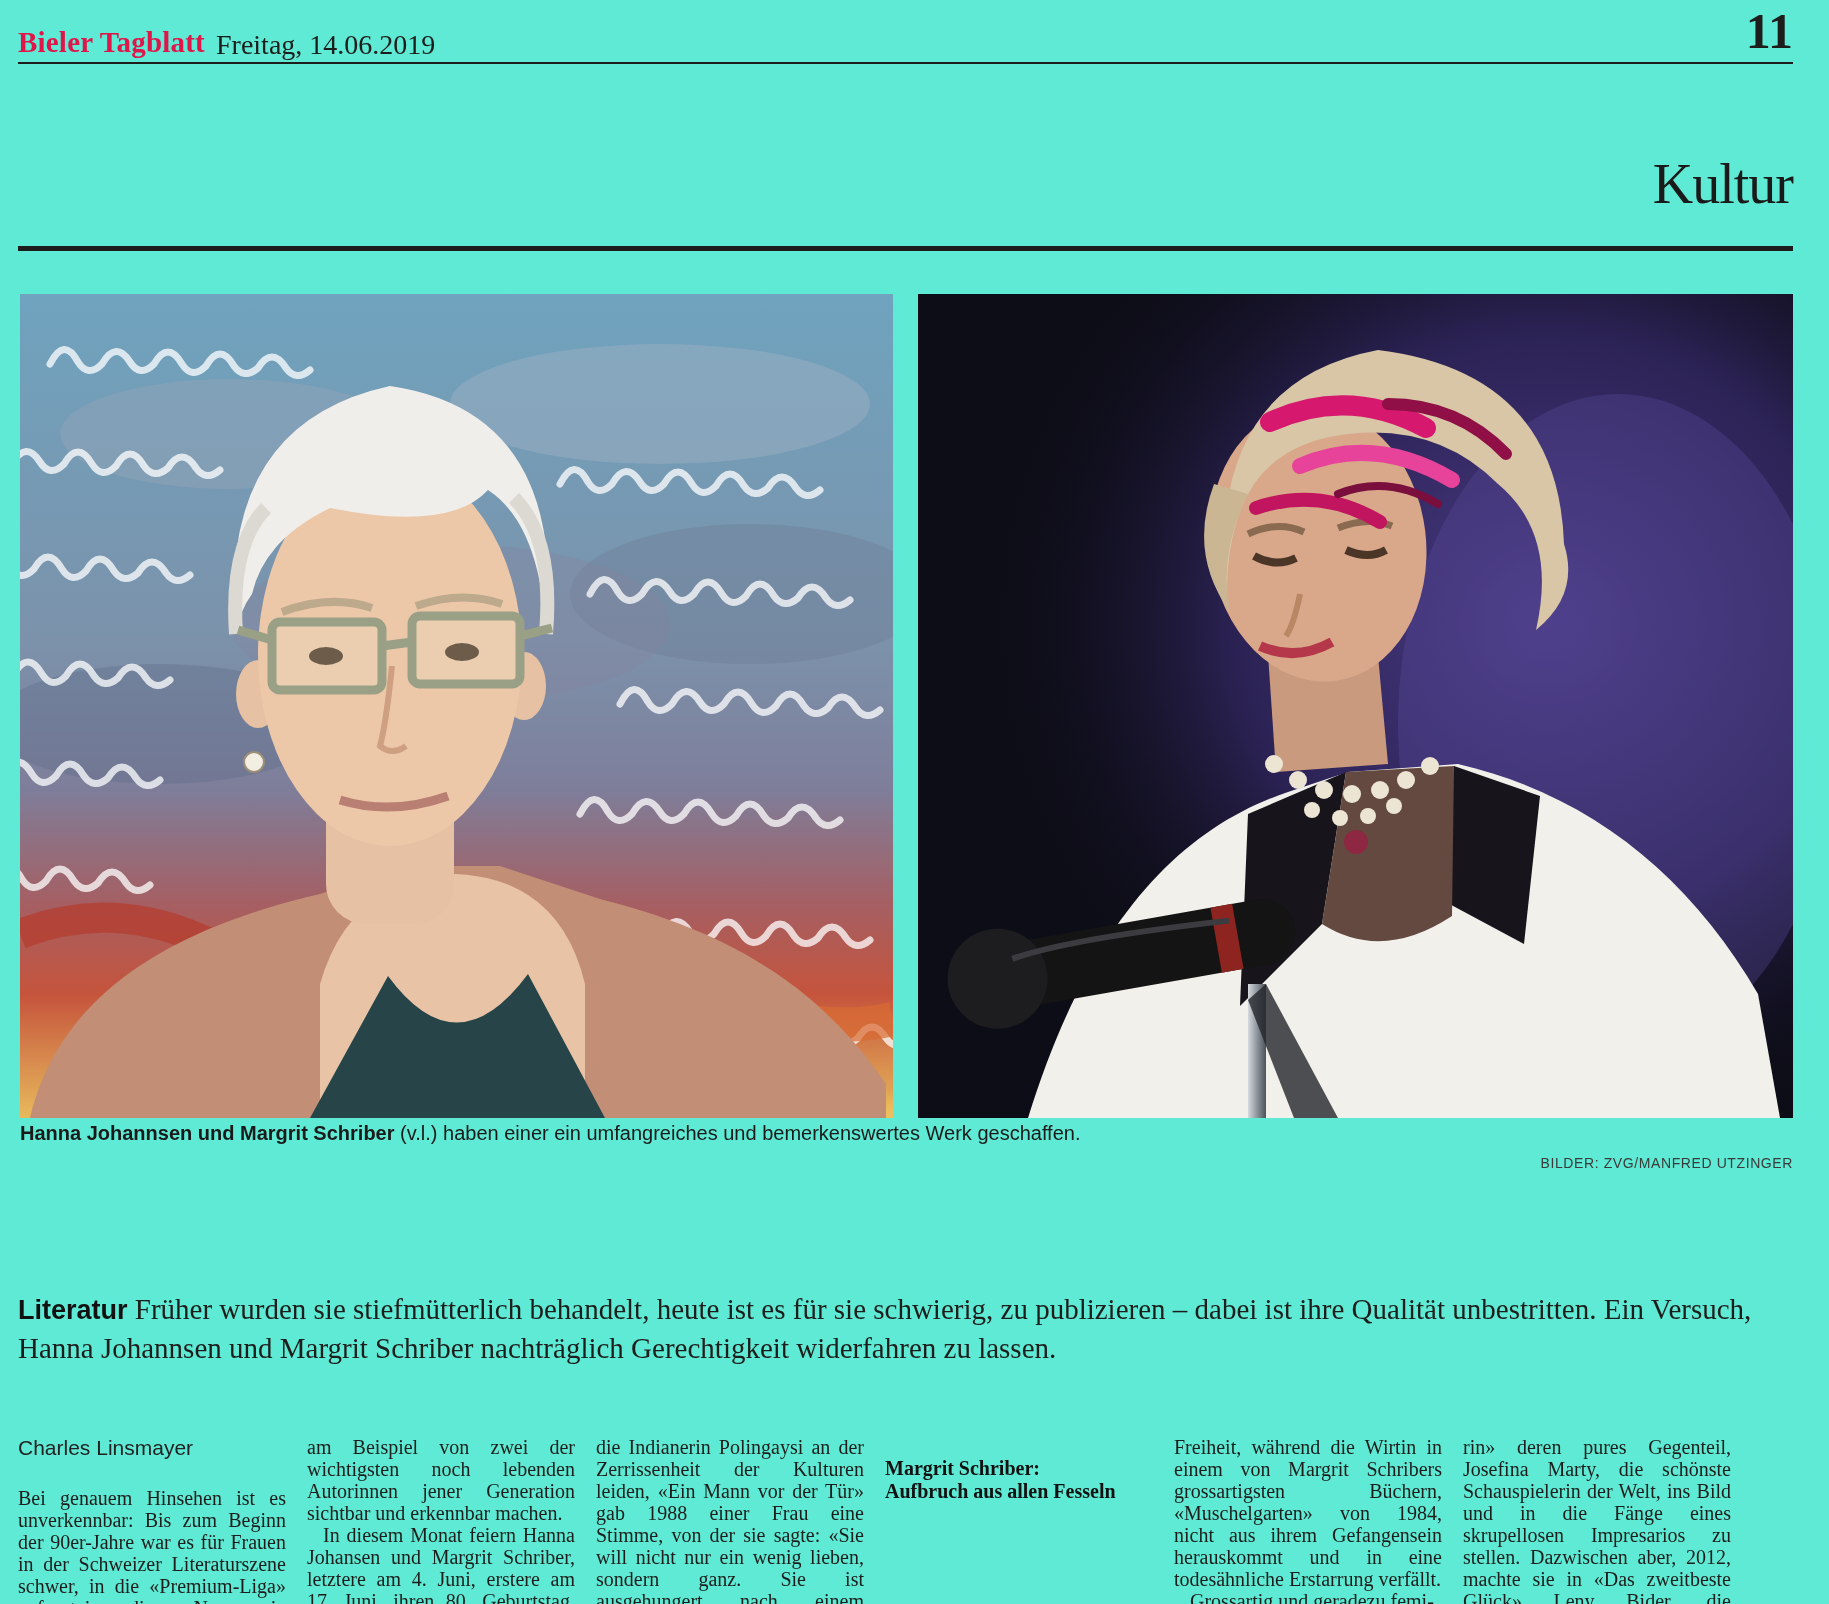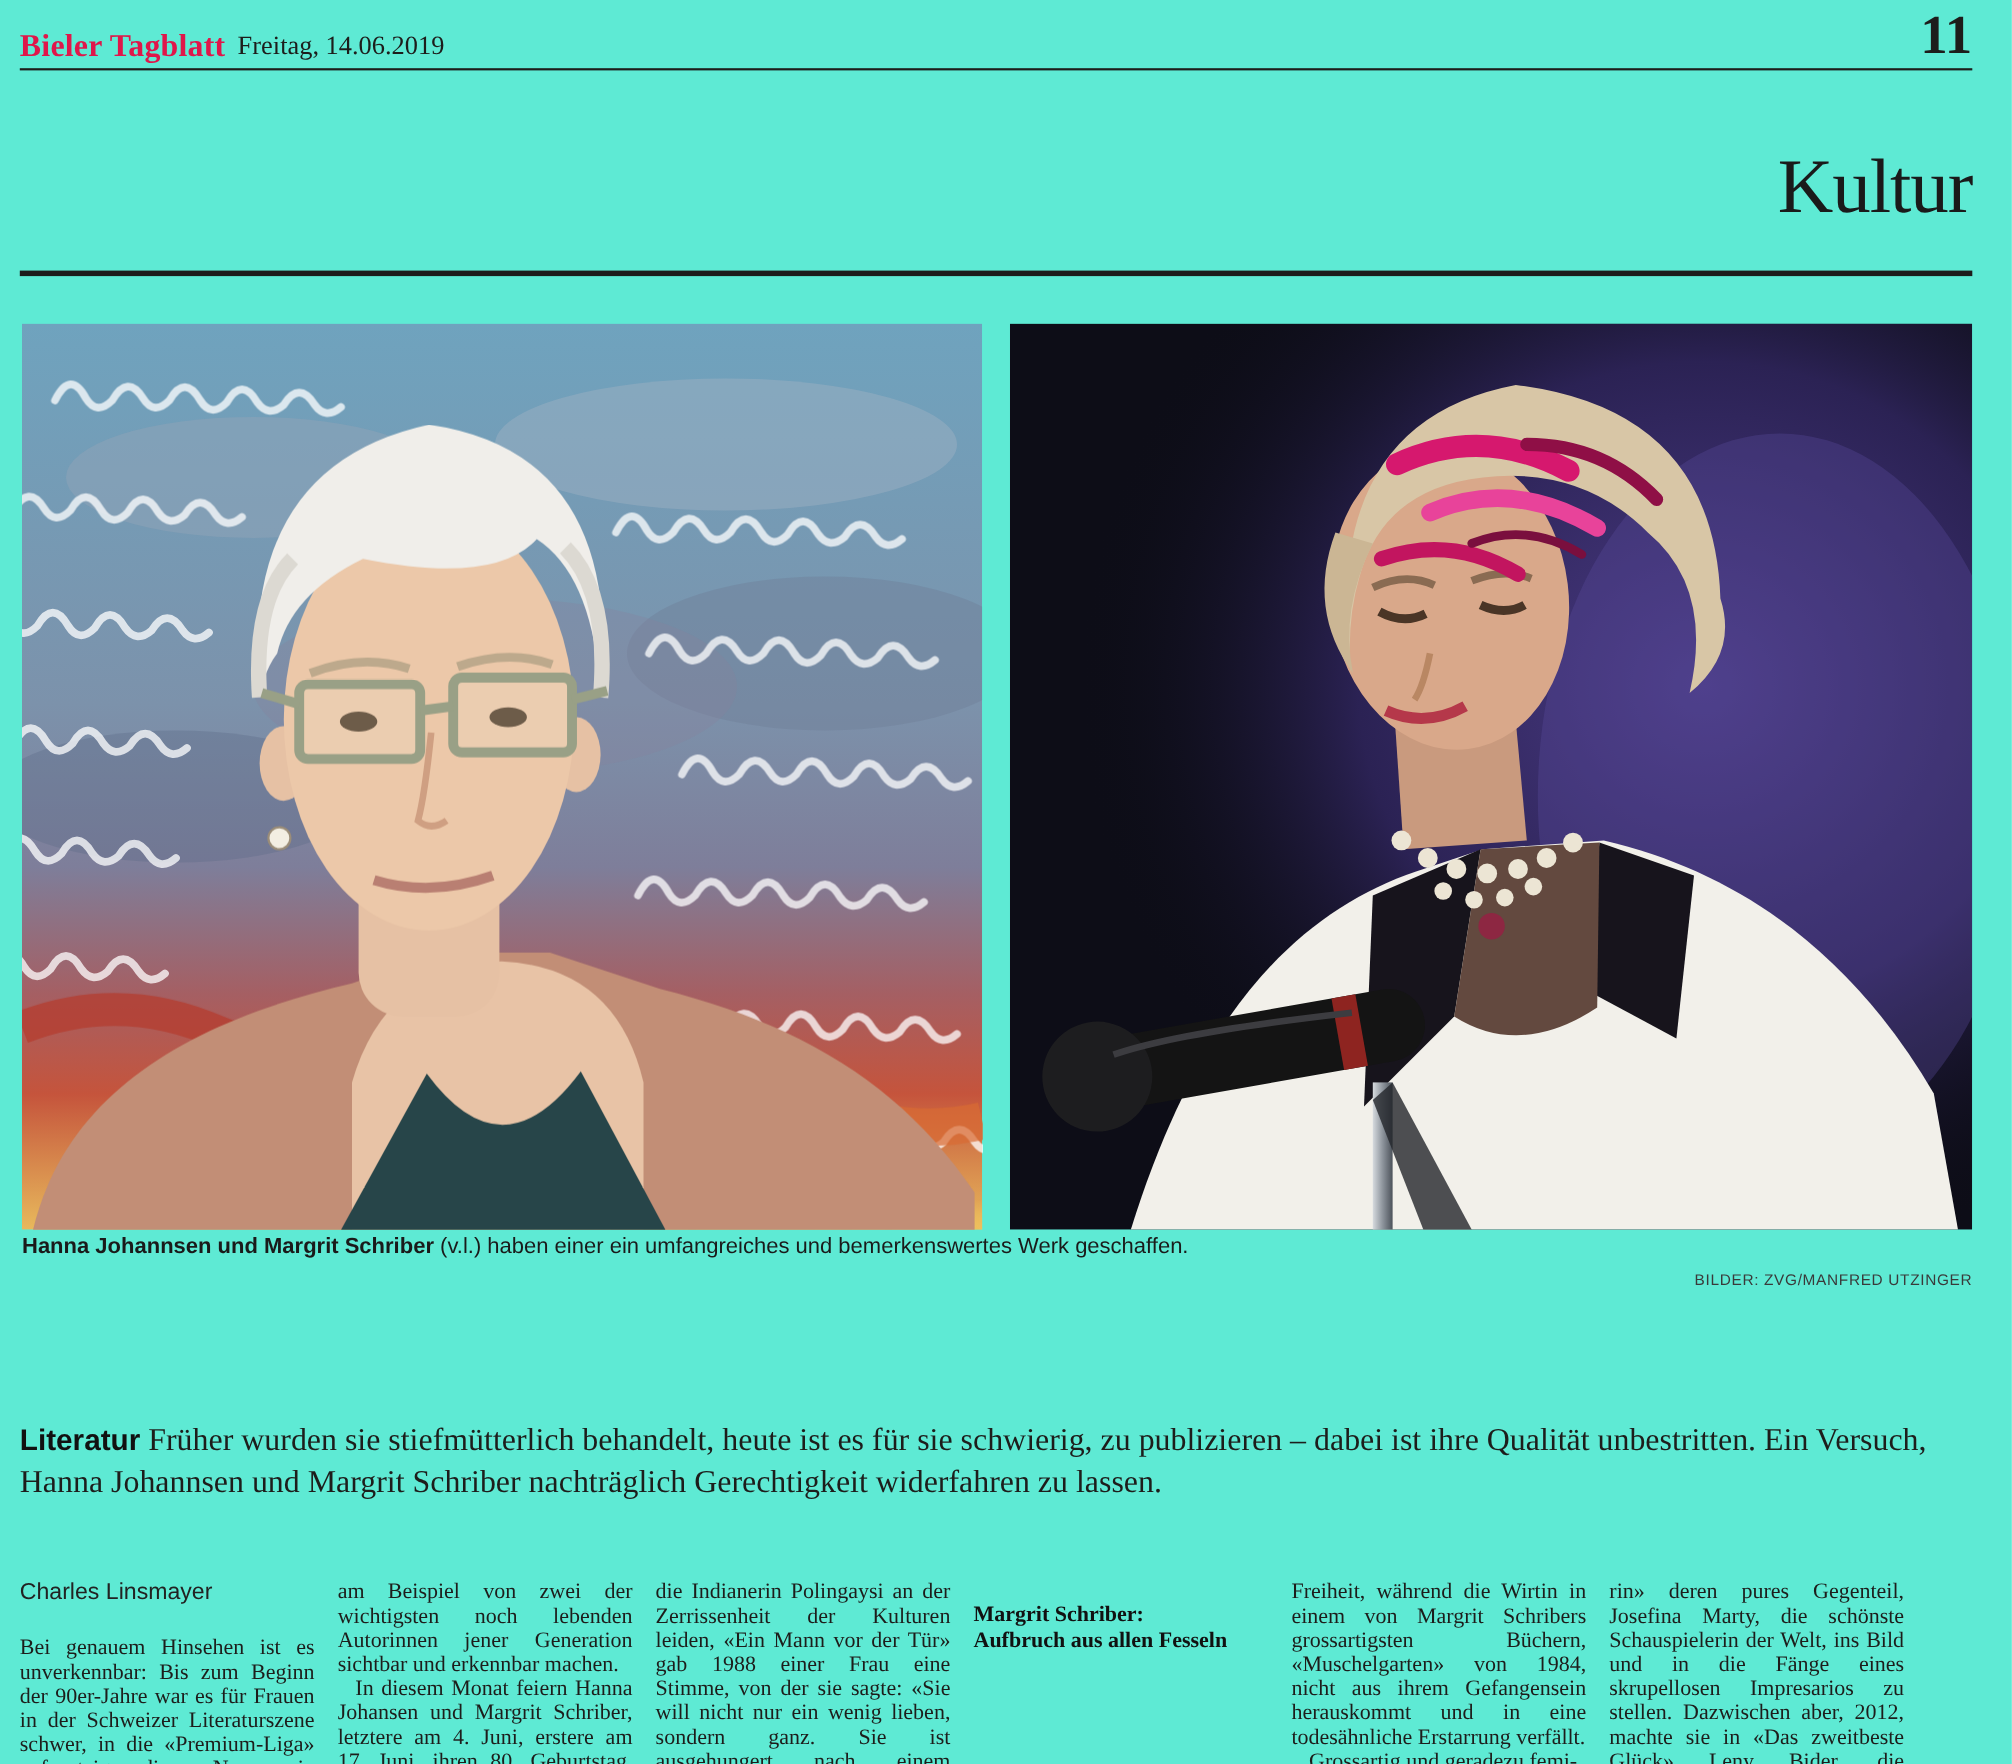--- a/index.html
+++ b/index.html
@@ -3,24 +3,24 @@
 <meta charset="utf-8">
 <title>Bieler Tagblatt – Kultur</title>
 <style>
   html,body{margin:0;padding:0;background:#ffffff;}
   .page{
     position:relative;width:1829px;height:1604px;background:#5eead4;
     overflow:hidden;font-family:"Liberation Serif",serif;color:#1d1d1b;
   }
   
   .brand{position:absolute;left:18px;top:26px;font-size:29px;font-weight:bold;color:#e0164a;letter-spacing:.2px;}
-  .issue-date{position:absolute;left:216px;top:29px;font-size:24px;color:#1d1d1b;}
+  .issue-date{position:absolute;left:216px;top:29px;font-size:28px;color:#1d1d1b;}
   .page-number{position:absolute;right:36px;top:6px;font-size:50px;font-weight:bold;color:#1d1d1b;line-height:1;}
   .rule-thin{position:absolute;left:18px;right:36px;top:62px;height:2px;background:#1d1d1b;}
-  .section-title{position:absolute;right:36px;top:136px;font-size:70px;line-height:1;color:#1a1a1a;letter-spacing:-1px;}
+  .section-title{position:absolute;right:36px;top:156px;font-size:56px;line-height:1;color:#1a1a1a;letter-spacing:-1px;}
   .rule-thick{position:absolute;left:18px;right:36px;top:246px;height:5px;background:#1d1d1b;}
   
   .photo{position:absolute;top:294px;height:824px;overflow:hidden;}
   .photo-left{left:20px;width:873px;}
   .photo-right{left:918px;width:875px;}
   .photo svg{display:block;width:100%;height:100%;}
   
   .caption{position:absolute;left:20px;top:1122px;width:1300px;font-family:"Liberation Sans",sans-serif;font-size:20px;color:#1a1a1a;}
   .cap-bold{font-weight:bold;}
   .credit{position:absolute;right:36px;top:1155px;font-family:"Liberation Sans",sans-serif;font-size:14px;letter-spacing:.6px;color:#3a3a3a;}

